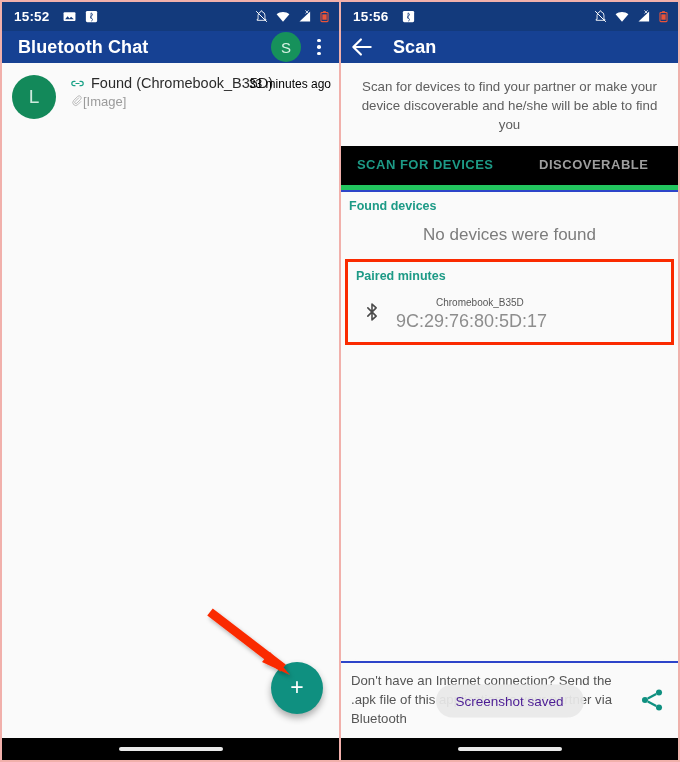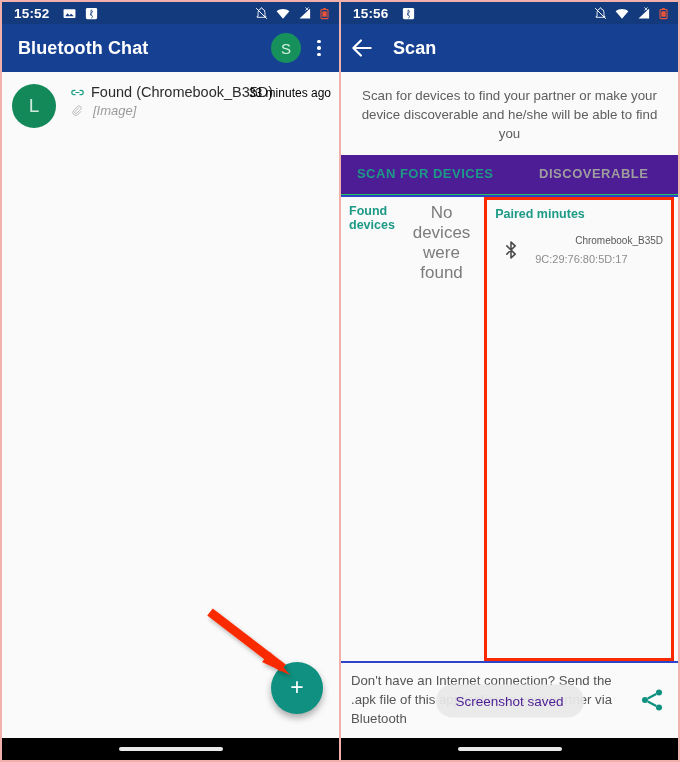--- a/index.html
+++ b/index.html
@@ -29,21 +29,21 @@
     background: #fafafa;
     overflow: hidden;
     display: flex;
     flex-direction: column;
   }
   .phone.left { border-right-width: 1px; }
   .phone.right { border-left-width: 1px; }
 
   
   .statusbar {
-    height: 22px;
+    height: 29px;
     background: #133a7c;
     color: #ffffff;
     display: flex;
     align-items: center;
     padding: 0 8px 0 12px;
     box-sizing: border-box;
     flex: none;
   }
   .status-time {
     font-size: 13.5px;
@@ -59,21 +59,21 @@
   .status-right-icons {
     margin-left: auto;
     display: flex;
     align-items: center;
     gap: 6px;
   }
   .sicon { display: block; }
 
   
   .appbar {
-    height: 48px;
+    height: 32px;
     background: #164193;
     color: #fff;
     display: flex;
     align-items: center;
     padding: 0 8px 0 16px;
     box-sizing: border-box;
     flex: none;
   }
   .appbar-title {
     font-size: 18px;
@@ -152,24 +152,22 @@
     gap: 6px;
   }
   .link-icon { flex: none; display:block; }
   .chat-name {
     font-size: 14.5px;
     color: #2b2b2b;
     white-space: nowrap;
   }
   .chat-sub-line {
     display: flex;
-    align-items: center;
-    gap: 10px;
+    gap: 0;
     margin-top: 3px;
-    font-style: italic;
   }
   .clip-icon { flex: none; display:block; }
   .chat-snippet {
     font-size: 13px;
     color: #9b9b9b;
   }
   .chat-time {
     font-size: 12px;
     color: #000000;
     flex: none;
@@ -215,23 +213,23 @@
     color: #5e5e5e;
     font-size: 13.3px;
     line-height: 19px;
     text-align: center;
     padding: 14px 18px 12px;
     box-sizing: border-box;
     flex: none;
   }
   .tabs {
     display: flex;
-    background: #4c1d95;
-    flex: none;
-    border-bottom: 1px solid #22c55e;
+    background: #000000;
+    flex: none;
+    border-bottom: 5px solid #22c55e;
   }
   .tab {
     flex: 1 1 50%;
     text-align: center;
     font-size: 13px;
     font-weight: bold;
     letter-spacing: .5px;
     padding: 11px 0 13px;
     color: #9e9e9e;
     cursor: pointer;
@@ -241,21 +239,22 @@
     height: 2px;
     background: #2d44c9;
     flex: none;
   }
   .scan-content {
     flex: 1 1 auto;
     background: #fafafa;
     position: relative;
     overflow: hidden;
     display: flex;
-    flex-direction: row;
+    flex-direction: column;
+    border-radius: 23px;
   }
   .section-header {
     font-size: 12.5px;
     font-weight: bold;
     color: #1d9a86;
     padding: 7px 8px 6px;
   }
   .empty-text {
     text-align: center;
     font-size: 17px;
@@ -273,21 +272,21 @@
     padding: 4px 8px 12px;
   }
   .bt-icon { flex: none; margin: 0 14px 0 6px; display:block; }
   .device-name {
     font-size: 10px;
     color: #585858;
     line-height: 19px;
     margin-left: 40px;
   }
   .device-mac {
-    font-size: 11px;
+    font-size: 18px;
     color: #8d8d8d;
     line-height: 17px;
     margin-top: 1px;
   }
   .scan-spacer { flex: 1 1 auto; }
 
   .footer-rule {
     height: 2px;
     background: #2d44c9;
     flex: none;

